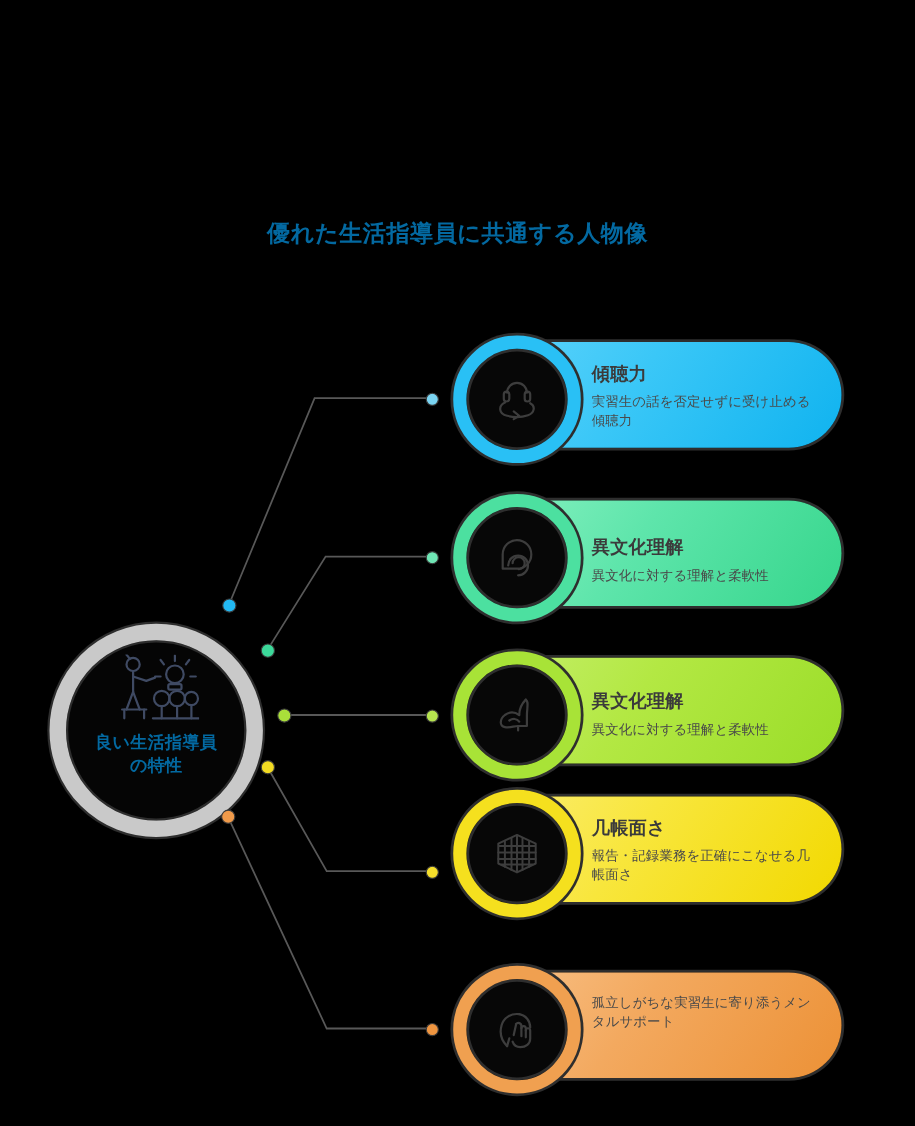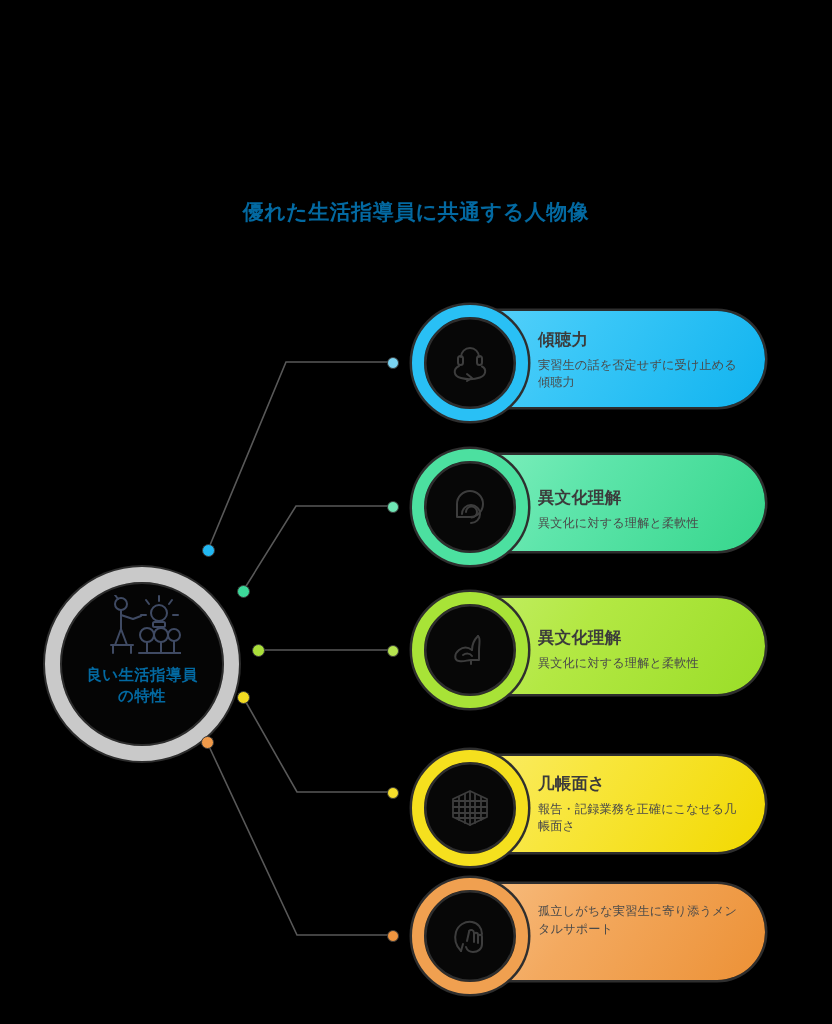--- a/index.html
+++ b/index.html
@@ -259,21 +259,21 @@
           <path d="M 24 33 L 24 37"></path>
         </g>
       </svg>
     </div>
     <div class="card-text" style="top:30px;">
       <div class="card-title">異文化理解</div>
       <div class="card-desc">異文化に対する理解と柔軟性</div>
     </div>
   </div>
 
-  <div class="card" style="top:756px; background:linear-gradient(125deg,#fbee7a 0%,#f8e63c 45%,#f2d900 100%);font-family:Liberation Mono, monospace;">
+  <div class="card" style="top:724px; background:linear-gradient(125deg,#fbee7a 0%,#f8e63c 45%,#f2d900 100%);">
     <div class="medallion" style="background:#070707; border-color:#f5e01e;">
       <svg class="medallion-glyph" viewBox="0 0 46 46">
         <g fill="none" stroke="#3d3d3d" stroke-width="1.8" stroke-linecap="round" stroke-linejoin="round">
           <path d="M 23 6 L 40 14 L 40 32 L 23 40 L 6 32 L 6 14 Z"></path>
           <path d="M 12 12 L 12 35 M 18 9 L 18 38 M 23 7 L 23 40 M 28 9 L 28 38 M 34 12 L 34 35"></path>
           <path d="M 7 16 L 39 16 M 6 22 L 40 22 M 6 28 L 40 28 M 9 33 L 37 33"></path>
         </g>
       </svg>
     </div>
     <div class="card-text">

